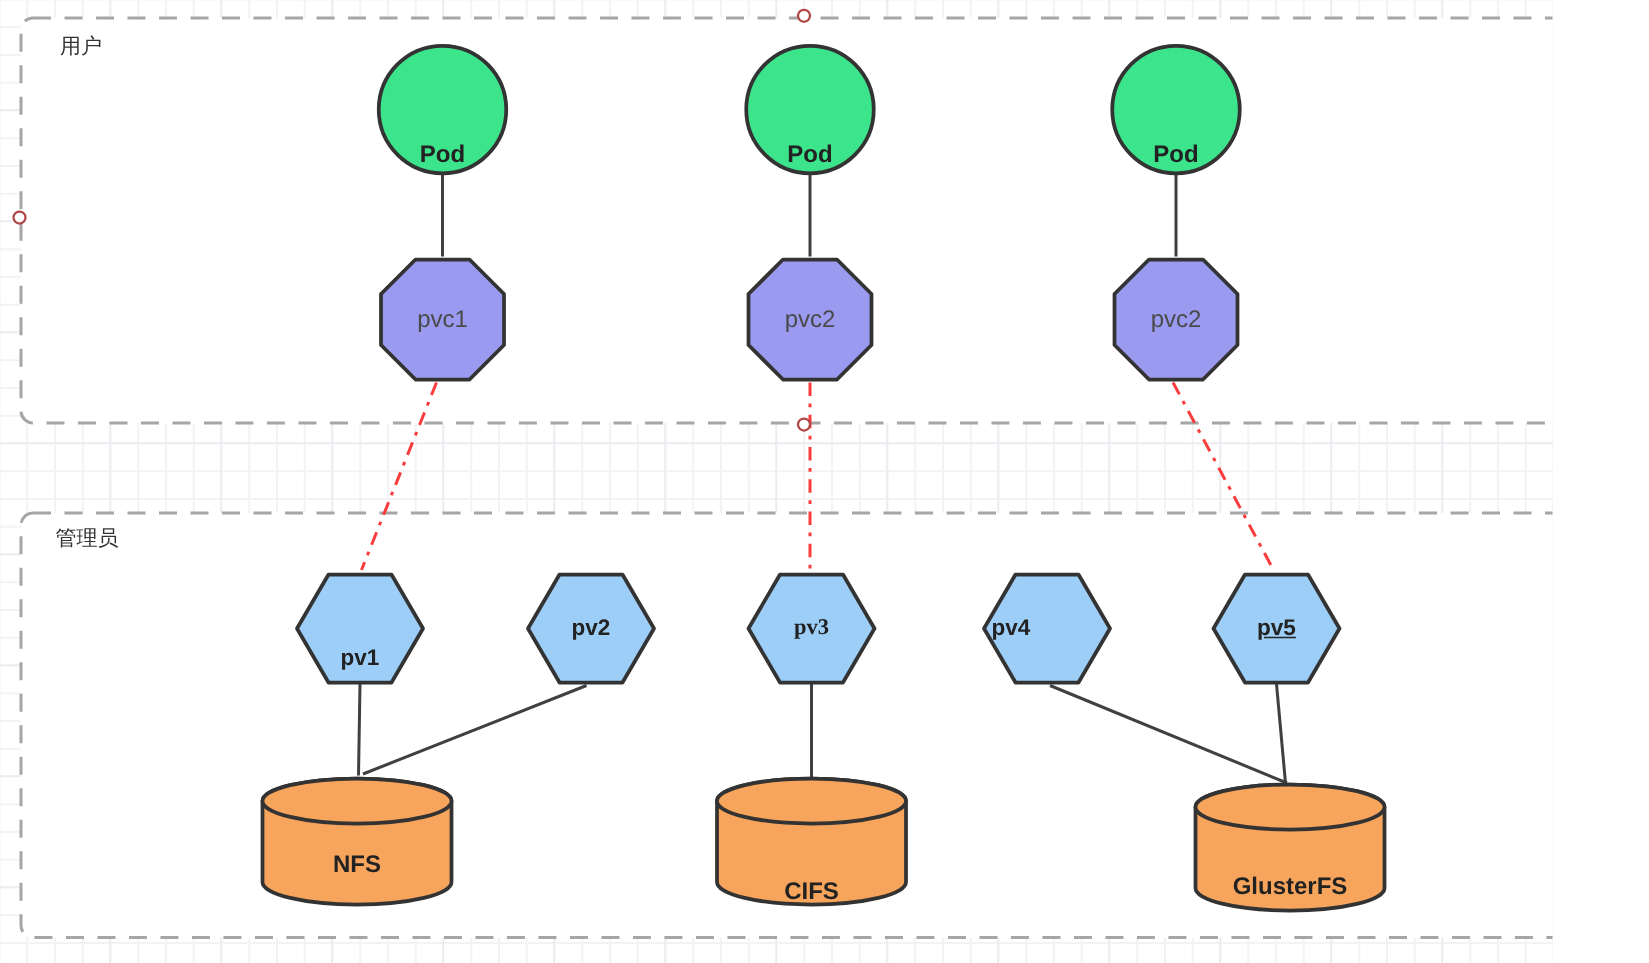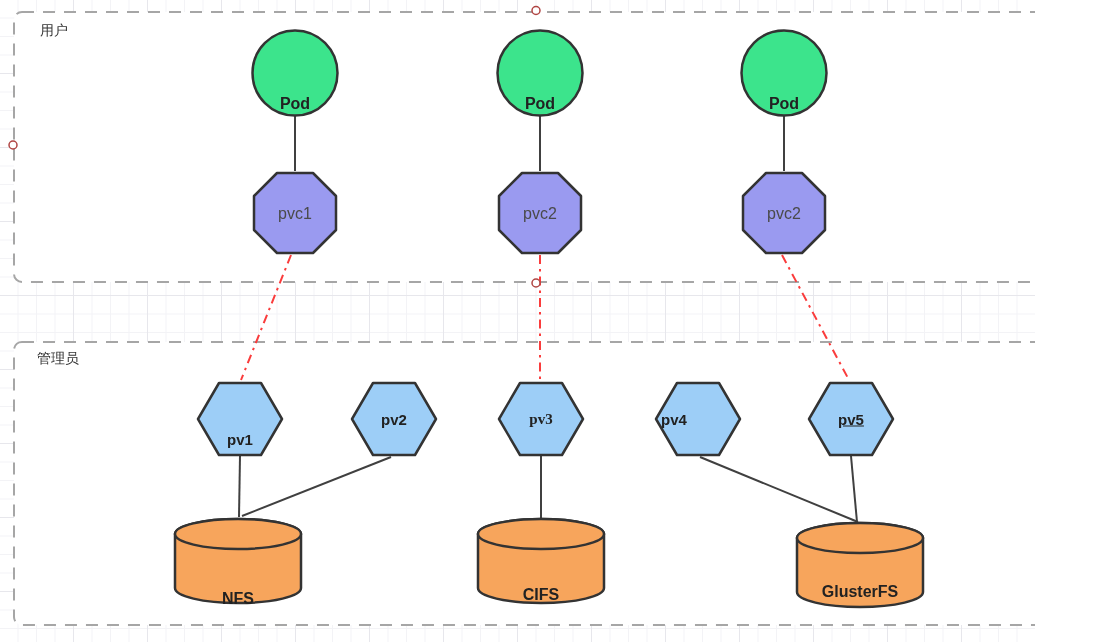--- a/index.html
+++ b/index.html
@@ -96,16 +96,16 @@
   <div class="lab lab-pvc" style="left:295px;top:214px;text-align:center;">pvc1</div>
   <div class="lab lab-pvc" style="left:540px;top:214px;">pvc2</div>
   <div class="lab lab-pvc" style="left:784px;top:214px;">pvc2</div>
 
   <div class="lab lab-pv" style="left:240px;top:419px;margin-top:20px;">pv1</div>
   <div class="lab lab-pv" style="left:394px;top:419px;">pv2</div>
   <div class="lab lab-pv" style="left:541px;top:419px;font-family:Liberation Serif, serif;">pv3</div>
   <div class="lab lab-pv" style="left:674px;top:419px;">pv4</div>
   <div class="lab lab-pv" style="left:851px;top:419px;text-decoration:underline;">pv5</div>
 
-  <div class="lab lab-storage" style="left:238px;top:599px;">NFS</div>
+  <div class="lab lab-storage" style="left:238px;top:577px;">NFS</div>
   <div class="lab lab-storage" style="left:541px;top:577px;margin-top:18px;">CIFS</div>
   <div class="lab lab-storage" style="left:860px;top:592px;">GlusterFS</div>
 </div>
 
 </body></html>

